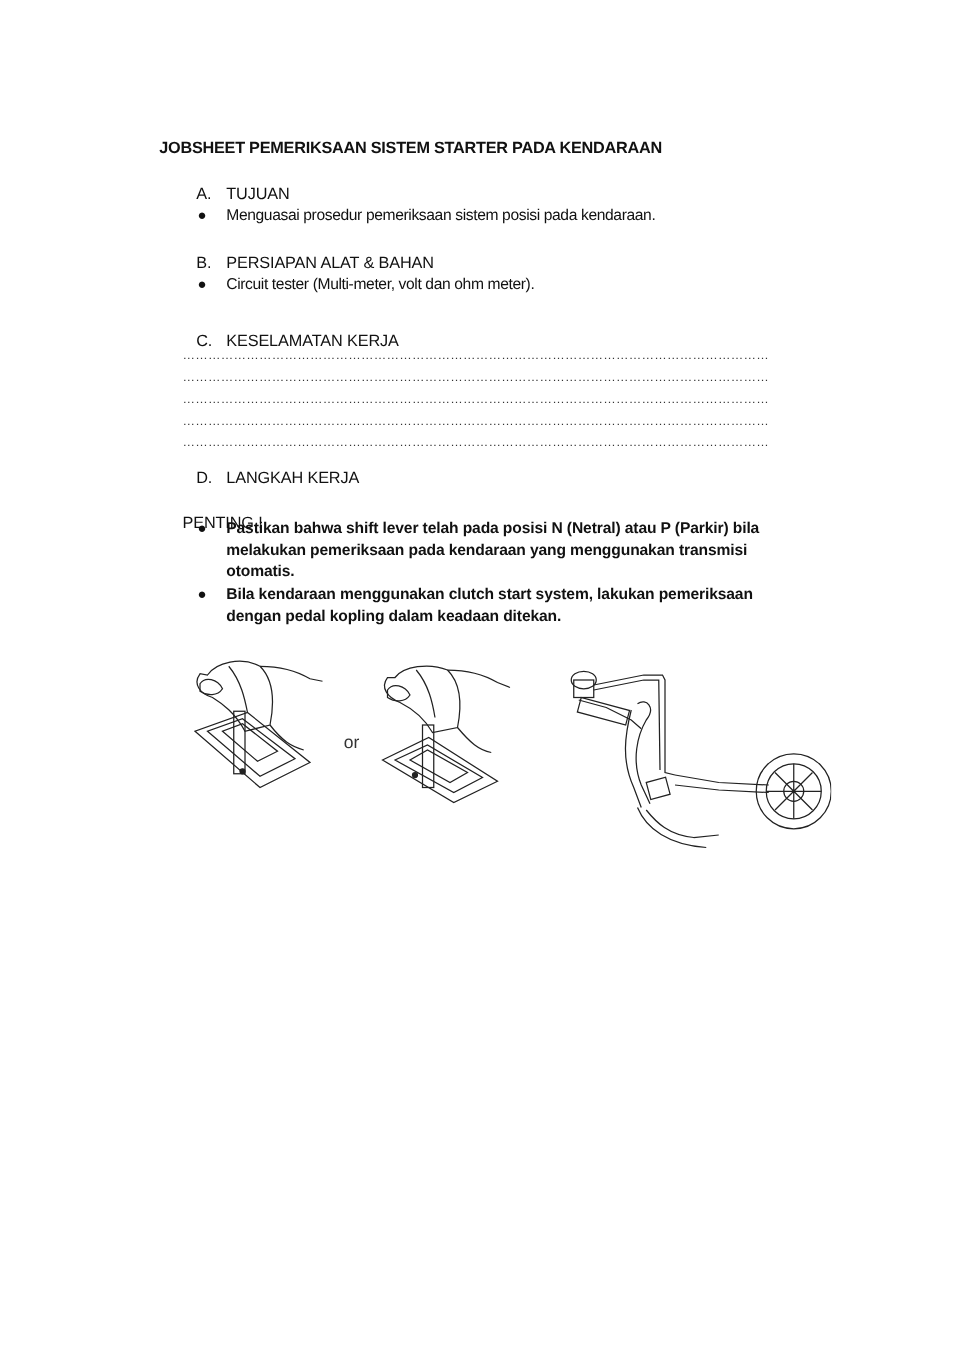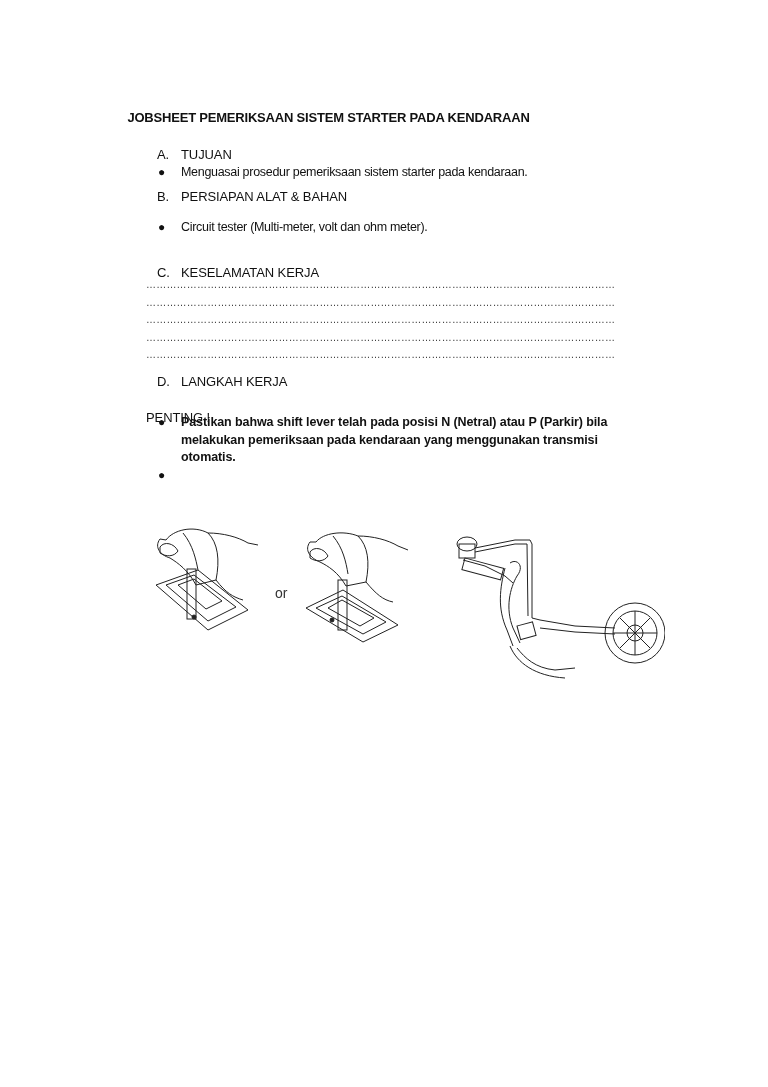--- a/index.html
+++ b/index.html
@@ -22,24 +22,24 @@
 
 <div>
 
   <div class="abs title">JOBSHEET PEMERIKSAAN SISTEM STARTER PADA KENDARAAN</div>
 
   <div class="abs sec" style="left:157px; top:147px;">
     <span class="letter">A.</span><span>TUJUAN</span>
   </div>
   <div class="abs bullet" style="left:181px; top:165px;">
     <span class="dot">●</span>
-    <span>Menguasai prosedur pemeriksaan sistem starter pada kendaraan.</span>
+    <span>Menguasai prosedur pemeriksaan sistem posisi pada kendaraan.</span>
   </div>
 
-  <div class="abs sec" style="left:157px; top:189px;">
+  <div class="abs sec" style="left:157px; top:202px;">
     <span class="letter">B.</span><span>PERSIAPAN ALAT &amp; BAHAN</span>
   </div>
   <div class="abs bullet" style="left:181px; top:220px;">
     <span class="dot">●</span>
     <span>Circuit tester (Multi-meter, volt dan ohm meter).</span>
   </div>
 
   <div class="abs sec" style="left:157px; top:265px;">
     <span class="letter">C.</span><span>KESELAMATAN KERJA</span>
   </div>
@@ -53,20 +53,21 @@
     <span class="letter">D.</span><span>LANGKAH KERJA</span>
   </div>
   <div class="abs sec" style="left:146px; top:410px;">PENTING !</div>
 
   <div class="abs bold-body" style="left:181px; top:414px; width:460px;">
     <span class="dot" style="position:absolute; left:-23px; top:0; font-size:12px;">●</span>
     <span>Pastikan bahwa shift lever telah pada posisi N (Netral) atau P (Parkir) bila melakukan pemeriksaan pada kendaraan yang menggunakan transmisi otomatis.</span>
   </div>
   <div class="abs bold-body" style="left:181px; top:467px; width:455px;">
     <span class="dot" style="position:absolute; left:-23px; top:0; font-size:12px;">●</span>
+    <span>Bila kendaraan menggunakan clutch start system, lakukan pemeriksaan dengan pedal kopling dalam keadaan ditekan.</span>
   </div>
 
   <svg class="figure" style="left:148px; top:525px;" width="125" height="120" viewBox="0 0 125 120" fill="none" stroke="#222" stroke-width="1">
     <path d="M8 60 L60 105 L100 85 L50 45 Z"></path>
     <path d="M18 60 L60 96 L88 82 L46 50 Z"></path>
     <path d="M30 60 L58 84 L74 76 L46 54 Z"></path>
     <rect x="39" y="44" width="9" height="50"></rect>
     <circle cx="46" cy="92" r="2" fill="#222"></circle>
     <path d="M18 15 C25 5, 45 0, 60 8 C70 18, 72 35, 68 55 L48 60 C40 45, 30 38, 22 33 C12 30, 6 22, 12 14 Z"></path>
     <path d="M12 22 C16 16, 26 18, 30 26 C26 32, 18 32, 12 28 Z"></path>

